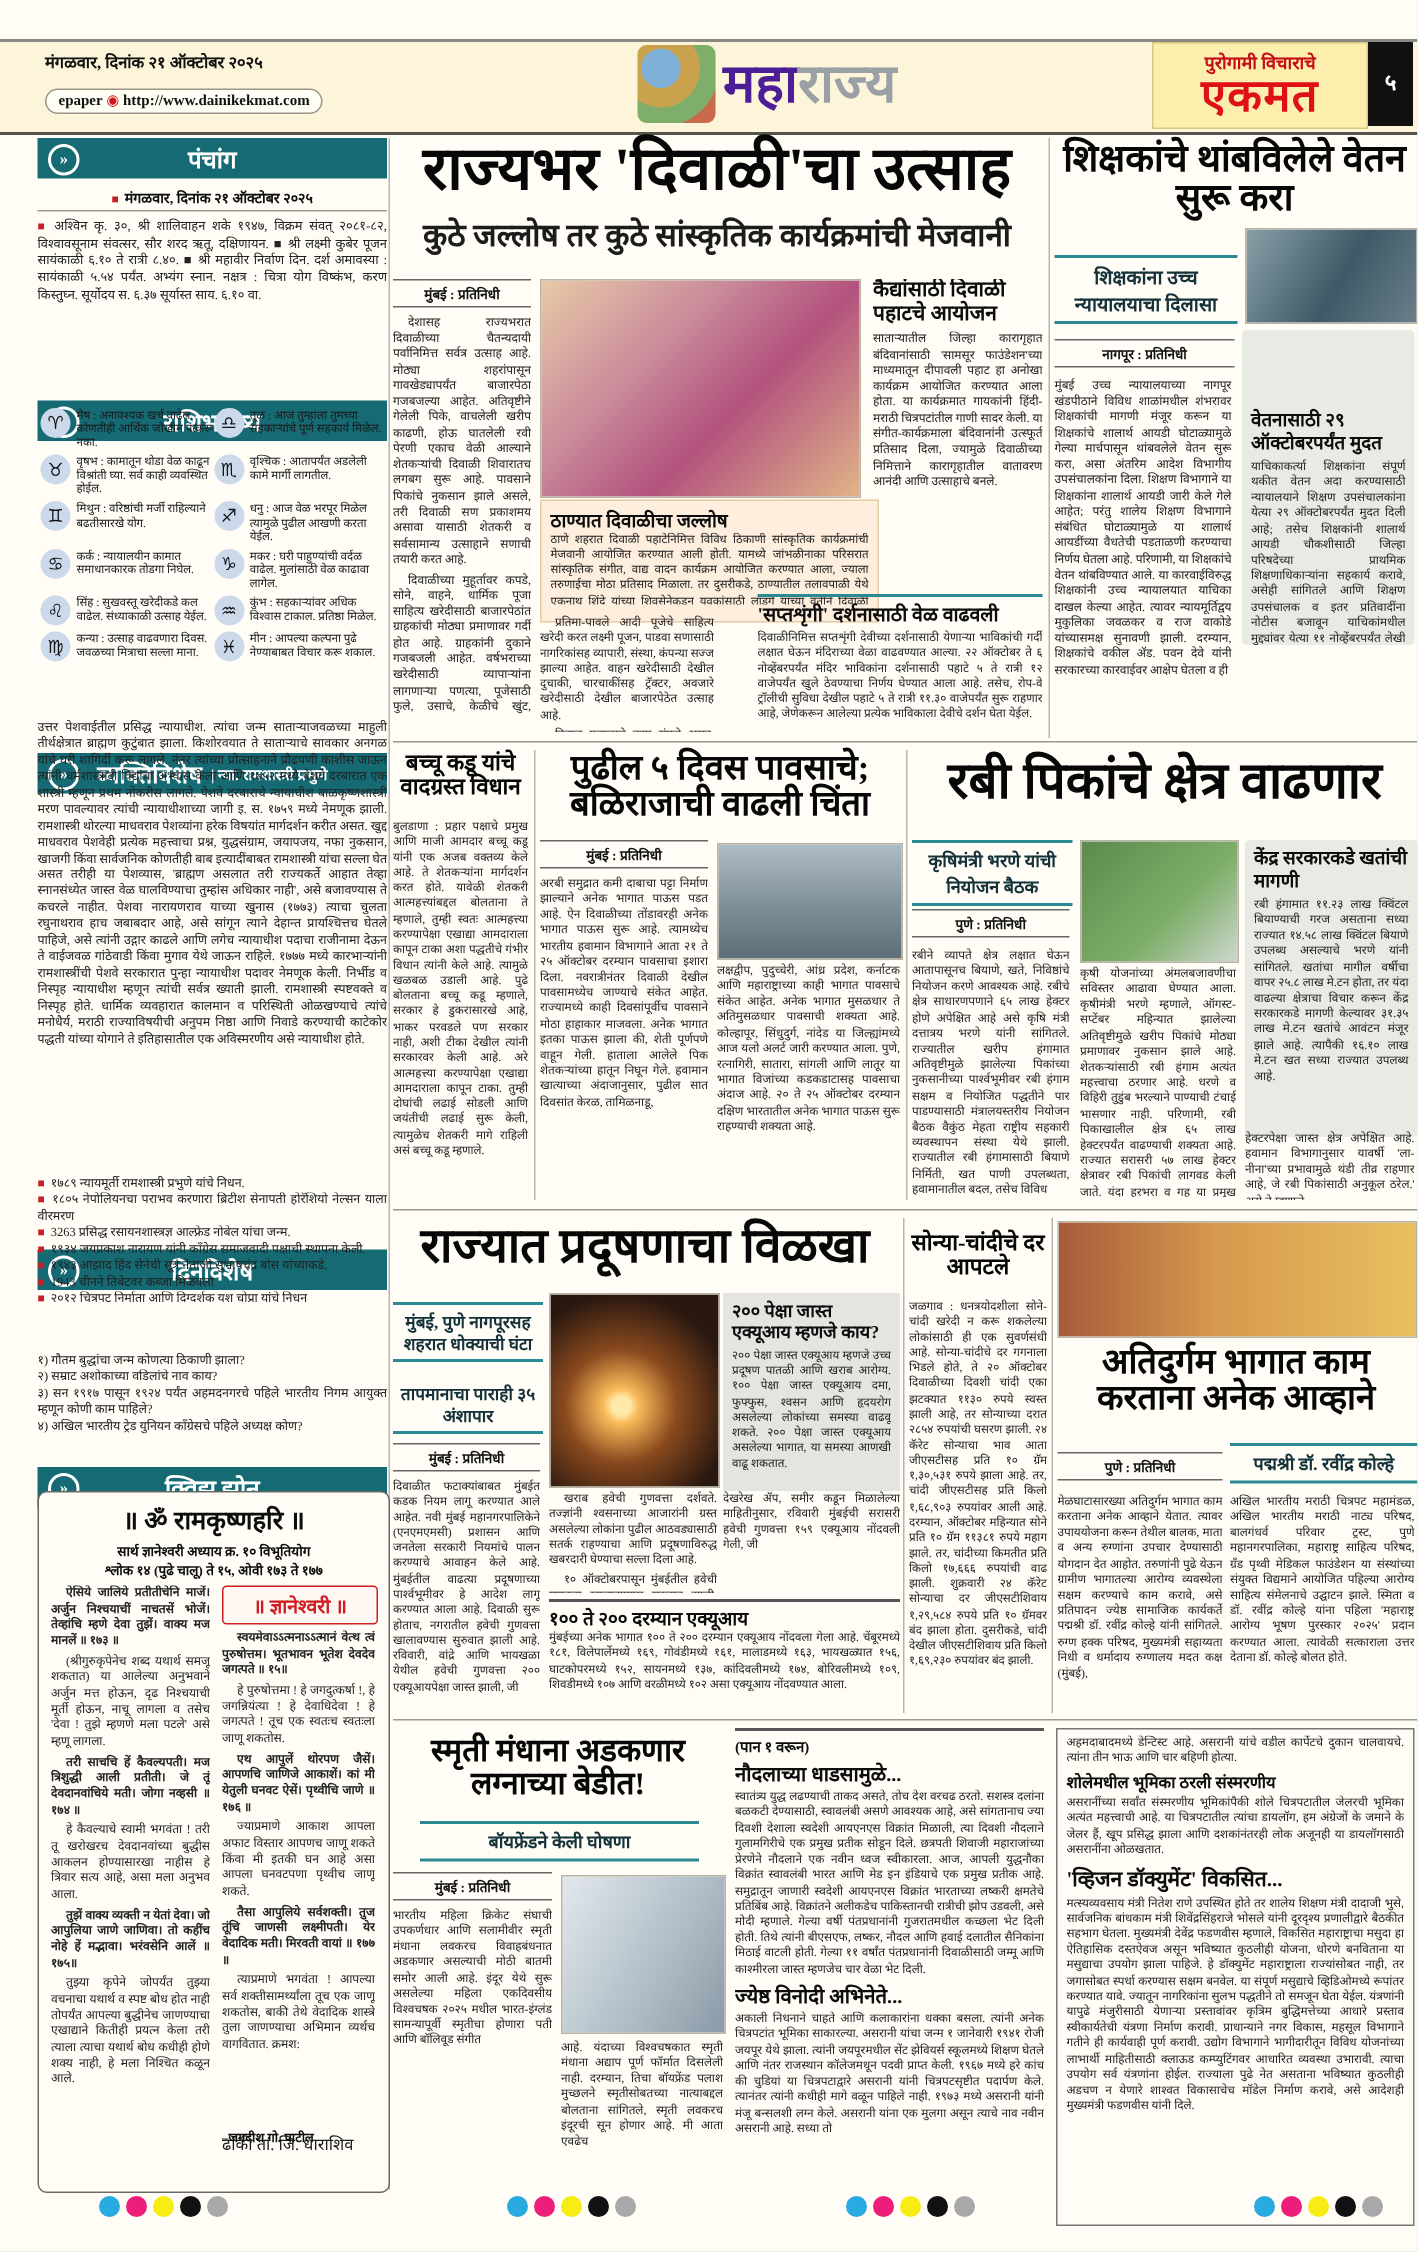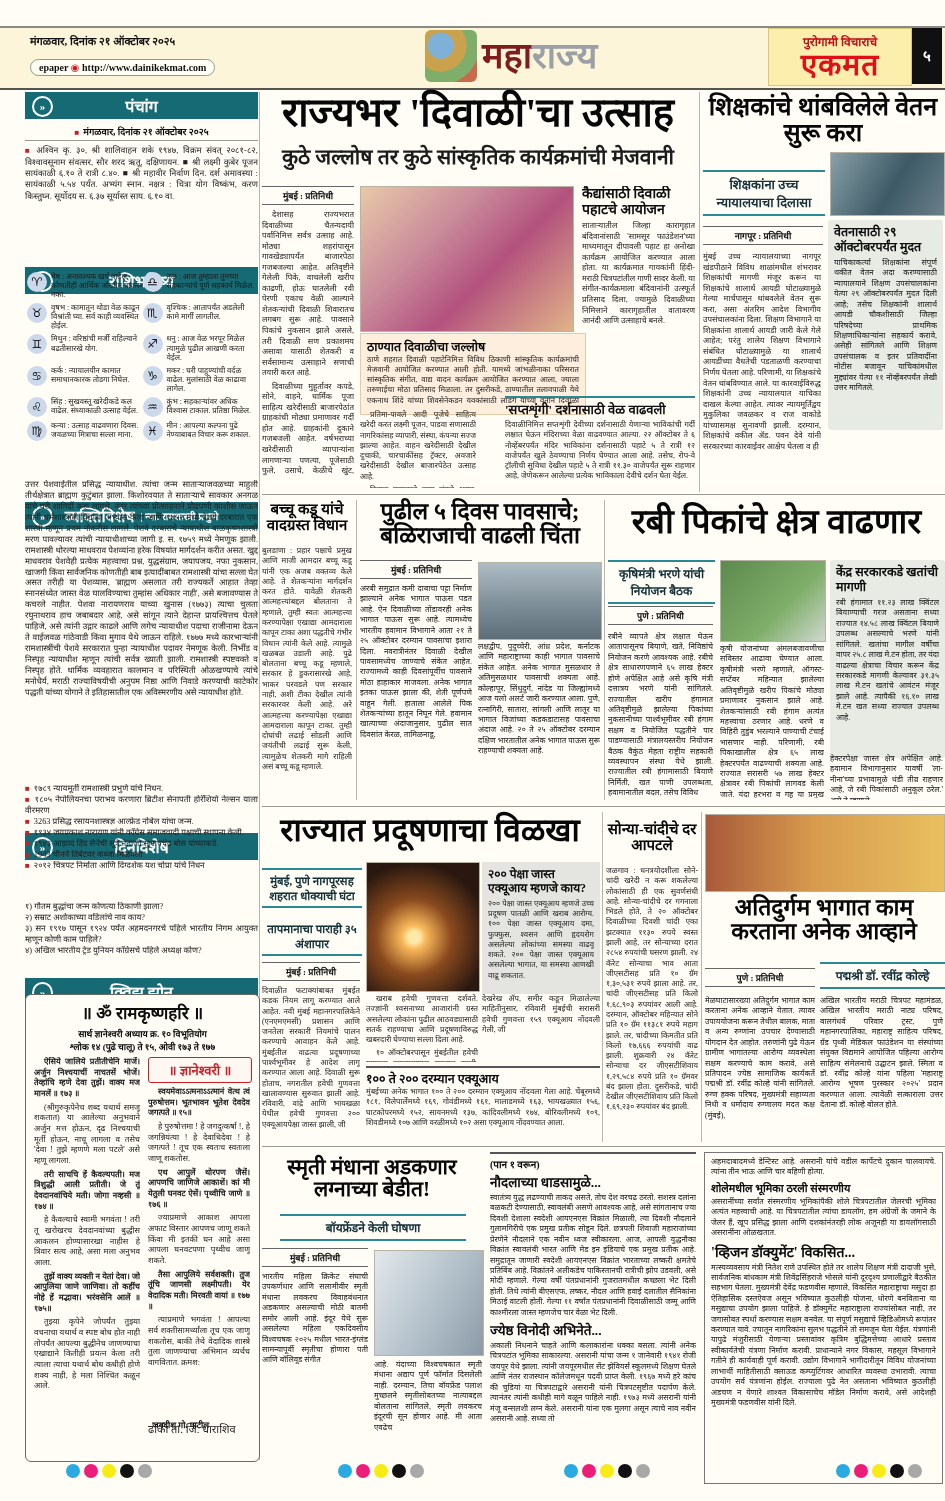--- a/index.html
+++ b/index.html
@@ -13,21 +13,21 @@
   .rule-h{background:#9a9a94;height:1px;}
   .rule-v{background:#b7b5ad;width:1px;}
   
   #hdrband{left:0;top:26px;width:945px;height:60px;background:#fcf5da;border-top:2px solid #8a8a84;border-bottom:2px solid #55544e;}
   .dateline{font-weight:bold;font-size:11px;color:#111;}
   .eppill{background:#fffef4;border:1px solid #9a968a;border-radius:10px;padding:2px 8px;font-size:10px;font-weight:bold;color:#111;display:inline-block;}
   .brandbox{background:#fcefae;border:1px solid #d8c87a;}
   .tagline{color:#c40d17;font-weight:bold;font-size:12px;}
   .brand{color:#e01018;font-weight:bold;font-size:30px;line-height:1;letter-spacing:1px;}
   .pagetab{background:#101010;color:#fff;font-weight:bold;font-size:15px;}
-  .mast1{color:#7f1d1d;font-weight:bold;font-size:36px;line-height:1;}
+  .mast1{color:#4c1d95;font-weight:bold;font-size:36px;line-height:1;}
   .mast2{color:#9aa0a6;font-weight:bold;font-size:36px;line-height:1;}
   .mapblob{background:radial-gradient(circle at 30% 30%,#7fb1d8 0 25%,#caa24e 26% 50%,#7fae6a 51% 75%,#c96a4a 76% 100%);border-radius:6px;}
   
   .sechead{background:#156a74;color:#fff;font-weight:bold;font-size:16px;display:flex;align-items:center;justify-content:center;position:relative;height:27px;}
   .sechead .chev{position:absolute;left:7px;top:4px;width:17px;height:17px;border:2px solid #fff;border-radius:50%;font-size:11px;line-height:16px;text-align:center;font-weight:bold;}
   .sechead .sub{font-weight:bold;font-size:10px;margin-left:6px;}
   .redsq{color:#c42026;font-size:8px;margin-right:4px;}
   
   .zrow{display:flex;margin-bottom:4px;}
   .zcell{width:50%;display:flex;align-items:flex-start;}
@@ -240,21 +240,21 @@
     <div class="hd" style="font-size:13px;margin-top:2px;">'सप्तशृंगी' दर्शनासाठी वेळ वाढवली</div>
     <div class="jt" style="font-size:7.8px;margin-top:2px;height:68px;">दिवाळीनिमित्त सप्तशृंगी देवीच्या दर्शनासाठी येणाऱ्या भाविकांची गर्दी लक्षात घेऊन मंदिराच्या वेळा वाढवण्यात आल्या. २२ ऑक्टोबर ते ६ नोव्हेंबरपर्यंत मंदिर भाविकांना दर्शनासाठी पहाटे ५ ते रात्री १२ वाजेपर्यंत खुले ठेवण्याचा निर्णय घेण्यात आला आहे. तसेच, रोप-वे ट्रॉलीची सुविधा देखील पहाटे ५ ते रात्री ११.३० वाजेपर्यंत सुरू राहणार आहे, जेणेकरून आलेल्या प्रत्येक भाविकाला देवीचे दर्शन घेता येईल.</div>
   </div>
 
   <div class="abs h-main ctr" style="left:703px;top:94px;width:240px;font-size:25px;">शिक्षकांचे थांबविलेले वेतन सुरू करा</div>
   <div class="abs deck" style="left:703px;top:170px;width:120px;font-size:13px;">शिक्षकांना उच्च न्यायालयाचा दिलासा</div>
   <div class="abs photo ph-teacher" style="left:830px;top:152px;width:113px;height:62px;"></div>
   <div class="abs byline" style="left:703px;top:226px;width:120px;">नागपूर : प्रतिनिधी</div>
   <div class="abs jt" style="left:703px;top:252px;width:118px;height:238px;font-size:8px;">मुंबई उच्च न्यायालयाच्या नागपूर खंडपीठाने विविध शाळांमधील शंभरावर शिक्षकांची मागणी मंजूर करून या शिक्षकांचे शालार्थ आयडी घोटाळ्यामुळे गेल्या मार्चपासून थांबवलेले वेतन सुरू करा, असा अंतरिम आदेश विभागीय उपसंचालकांना दिला. शिक्षण विभागाने या शिक्षकांना शालार्थ आयडी जारी केले गेले आहेत; परंतु शालेय शिक्षण विभागाने संबंधित घोटाळ्यामुळे या शालार्थ आयडींच्या वैधतेची पडताळणी करण्याचा निर्णय घेतला आहे. परिणामी, या शिक्षकांचे वेतन थांबविण्यात आले. या कारवाईविरुद्ध शिक्षकांनी उच्च न्यायालयात याचिका दाखल केल्या आहेत. त्यावर न्यायमूर्तिद्वय मुकुलिका जवळकर व राज वाकोडे यांच्यासमक्ष सुनावणी झाली. दरम्यान, शिक्षकांचे वकील ॲड. पवन देवे यांनी सरकारच्या कारवाईवर आक्षेप घेतला व ही</div>
   <div class="abs boxg" style="left:828px;top:220px;width:103px;height:200px;">
-    <div class="boxhead" style="font-size:12.5px;">वेतनासाठी २९ ऑक्टोबरपर्यंत मुदत</div>
+    <div class="boxhead" style="font-size:12.5px;margin-top:48px;">वेतनासाठी २९ ऑक्टोबरपर्यंत मुदत</div>
     <div class="jt" style="font-size:7.9px;height:158px;">याचिकाकर्त्या शिक्षकांना संपूर्ण थकीत वेतन अदा करण्यासाठी न्यायालयाने शिक्षण उपसंचालकांना येत्या २९ ऑक्टोबरपर्यंत मुदत दिली आहे; तसेच शिक्षकांनी शालार्थ आयडी चौकशीसाठी जिल्हा परिषदेच्या प्राथमिक शिक्षणाधिकाऱ्यांना सहकार्य करावे, असेही सांगितले आणि शिक्षण उपसंचालक व इतर प्रतिवादींना नोटीस बजावून याचिकांमधील मुद्द्यांवर येत्या ११ नोव्हेंबरपर्यंत लेखी उत्तर मागितले.</div>
   </div>
 
   <div class="abs rule-h" style="left:262px;top:494px;width:683px;"></div>
 
   <div class="abs h-main ctr" style="left:262px;top:502px;width:90px;font-size:15px;">बच्चू कडू यांचे वादग्रस्त विधान</div>
   <div class="abs jt" style="left:262px;top:546px;width:90px;height:252px;font-size:7.8px;">बुलडाणा :  प्रहार पक्षाचे प्रमुख आणि माजी आमदार बच्चू कडू यांनी एक अजब वक्तव्य केले आहे. ते शेतकऱ्यांना मार्गदर्शन करत होते. यावेळी शेतकरी आत्महत्त्यांबद्दल बोलताना ते म्हणाले, तुम्ही स्वतः आत्महत्त्या करण्यापेक्षा एखाद्या आमदाराला कापून टाका अशा पद्धतीचे गंभीर विधान त्यांनी केले आहे. त्यामुळे खळबळ उडाली आहे. पुढे बोलताना बच्चू कडू म्हणाले, सरकार हे डुकरासारखे आहे, भाकर परवडले पण सरकार नाही, अशी टीका देखील त्यांनी सरकारवर केली आहे. अरे आत्महत्त्या करण्यापेक्षा एखाद्या आमदाराला कापून टाका. तुम्ही दोघांची लढाई सोडली आणि जयंतीची लढाई सुरू केली, त्यामुळेच शेतकरी मागे राहिली असं बच्चू कडू म्हणाले.</div>
   <div class="abs rule-v" style="left:356px;top:500px;height:300px;"></div>
 
   <div class="abs h-main ctr" style="left:360px;top:500px;width:240px;font-size:23px;">पुढील ५ दिवस पावसाचे; बळिराजाची वाढली चिंता</div>

